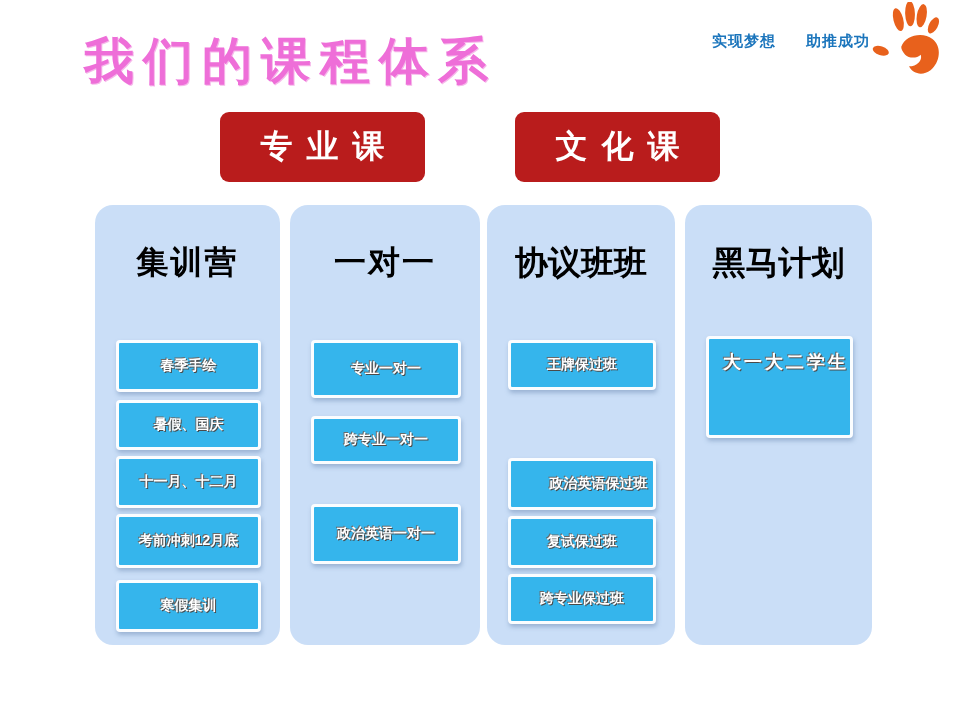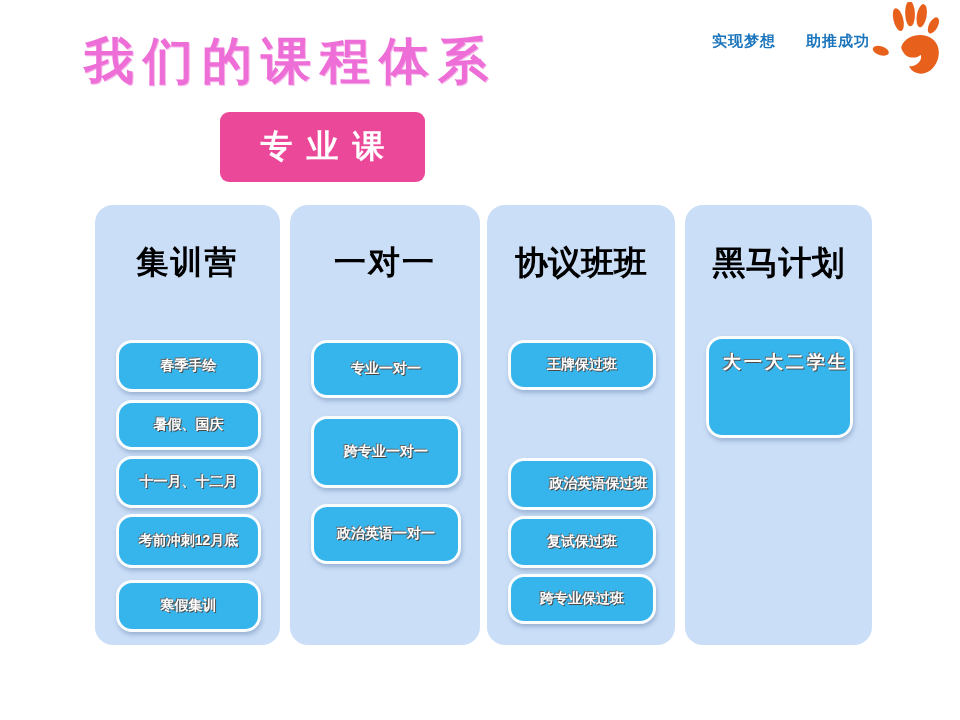--- a/index.html
+++ b/index.html
@@ -14,21 +14,21 @@
            text-shadow:1px 1px 0 #f6b9ea; }
 
   
   .slogans { position:absolute; left:676px; top:32px; display:flex; gap:30px;
              color:#1b75bc; font-weight:bold; font-size:15px; letter-spacing:1px;margin-left:36px; }
 
   
   .logo { position:absolute; left:872px; top:2px; width:78px; height:78px; }
 
   
-  .btn { position:absolute; top:112px; width:205px; height:70px; background:#ec4899;
+  .btn { position:absolute; top:112px; width:205px; height:70px; background:#b91c1c;
          border-radius:9px; color:#ffffff; font-size:32px; font-weight:bold;
          display:flex; align-items:center; justify-content:center; letter-spacing:14px;
          padding-left:14px; cursor:pointer;
          font-family:"DejaVu Serif", serif; }
   .btn-1 { left:220px; }
   .btn-2 { left:515px; }
 
   
   .col { position:absolute; top:205px; height:440px; background:#cadef7;
          border-radius:18px; }
@@ -37,34 +37,34 @@
   .col-3 { left:487px; width:188px; }
   .col-4 { left:685px; width:187px; }
 
   .col-header { position:absolute; top:36px; left:0; right:0; text-align:center;
                 font-size:32px; font-weight:bold; color:#000;
                 font-family:"DejaVu Serif", serif; letter-spacing:2px; }
   .col-3 .col-header, .col-4 .col-header { font-size:33px; letter-spacing:0; }
 
   
   .box { position:absolute; left:21px; right:19px; background:#35b5ec;
-         border:3px solid #fbfdff; border-radius:16px;
+         border:3px solid #fbfdff; border-radius:4px;
          box-shadow:1px 3px 4px rgba(110,140,180,.5);
          color:#ffffff; font-size:14px; font-weight:bold;
          display:flex; align-items:center; justify-content:center; text-align:center;
          text-shadow:1px 1px 0 #4a4a4a, -1px -1px 0 #6a6a6a; cursor:pointer; }
 
   .col-1 .b1 { top:135px; height:52px; }
   .col-1 .b2 { top:195px; height:50px; }
   .col-1 .b3 { top:251px; height:52px; }
   .col-1 .b4 { top:309px; height:54px; }
   .col-1 .b5 { top:375px; height:52px; }
 
   .col-2 .b1 { top:135px; height:58px; }
-  .col-2 .b2 { top:211px; height:72px; }
+  .col-2 .b2 { top:211px; height:48px; }
   .col-2 .b3 { top:299px; height:60px; }
 
   .col-3 .b1 { top:135px; height:50px; }
   .col-3 .b2 { top:193px; height:52px; }
   .col-3 .b3 { top:253px; height:52px;padding-left:33px; }
   .col-3 .b4 { top:311px; height:52px; }
   .col-3 .b5 { top:369px; height:50px; }
 
   .col-4 .b1 { top:131px; height:102px; flex-direction:row;
                align-items:flex-start; justify-content:flex-start;
@@ -88,20 +88,21 @@
       <ellipse cx="27" cy="18" rx="5" ry="12" transform="rotate(-14 27 18)"></ellipse>
       <ellipse cx="39" cy="12" rx="5" ry="13" transform="rotate(-2 39 12)"></ellipse>
       <ellipse cx="51" cy="14" rx="5" ry="12" transform="rotate(10 51 14)"></ellipse>
       <ellipse cx="63" cy="24" rx="4.5" ry="9" transform="rotate(28 63 24)"></ellipse>
       <ellipse cx="9" cy="50" rx="8.5" ry="4.5" transform="rotate(18 9 50)"></ellipse>
       <path d="M30,46 C34,34 52,30 62,38 C72,46 70,62 60,70 C52,76 42,74 38,66 C46,66 52,60 50,54 C46,58 38,58 34,54 C31,51 30,48 30,46 Z"></path>
     </g>
   </svg>
 
   <div class="btn btn-1">专业课</div>
+  <div class="btn btn-2">文化课</div>
 
   <div class="col col-1">
     <div class="col-header">集训营</div>
     <div class="box b1">春季手绘</div>
     <div class="box b2">暑假、国庆</div>
     <div class="box b3">十一月、十二月</div>
     <div class="box b4">考前冲刺12月底</div>
     <div class="box b5">寒假集训</div>
   </div>
 

